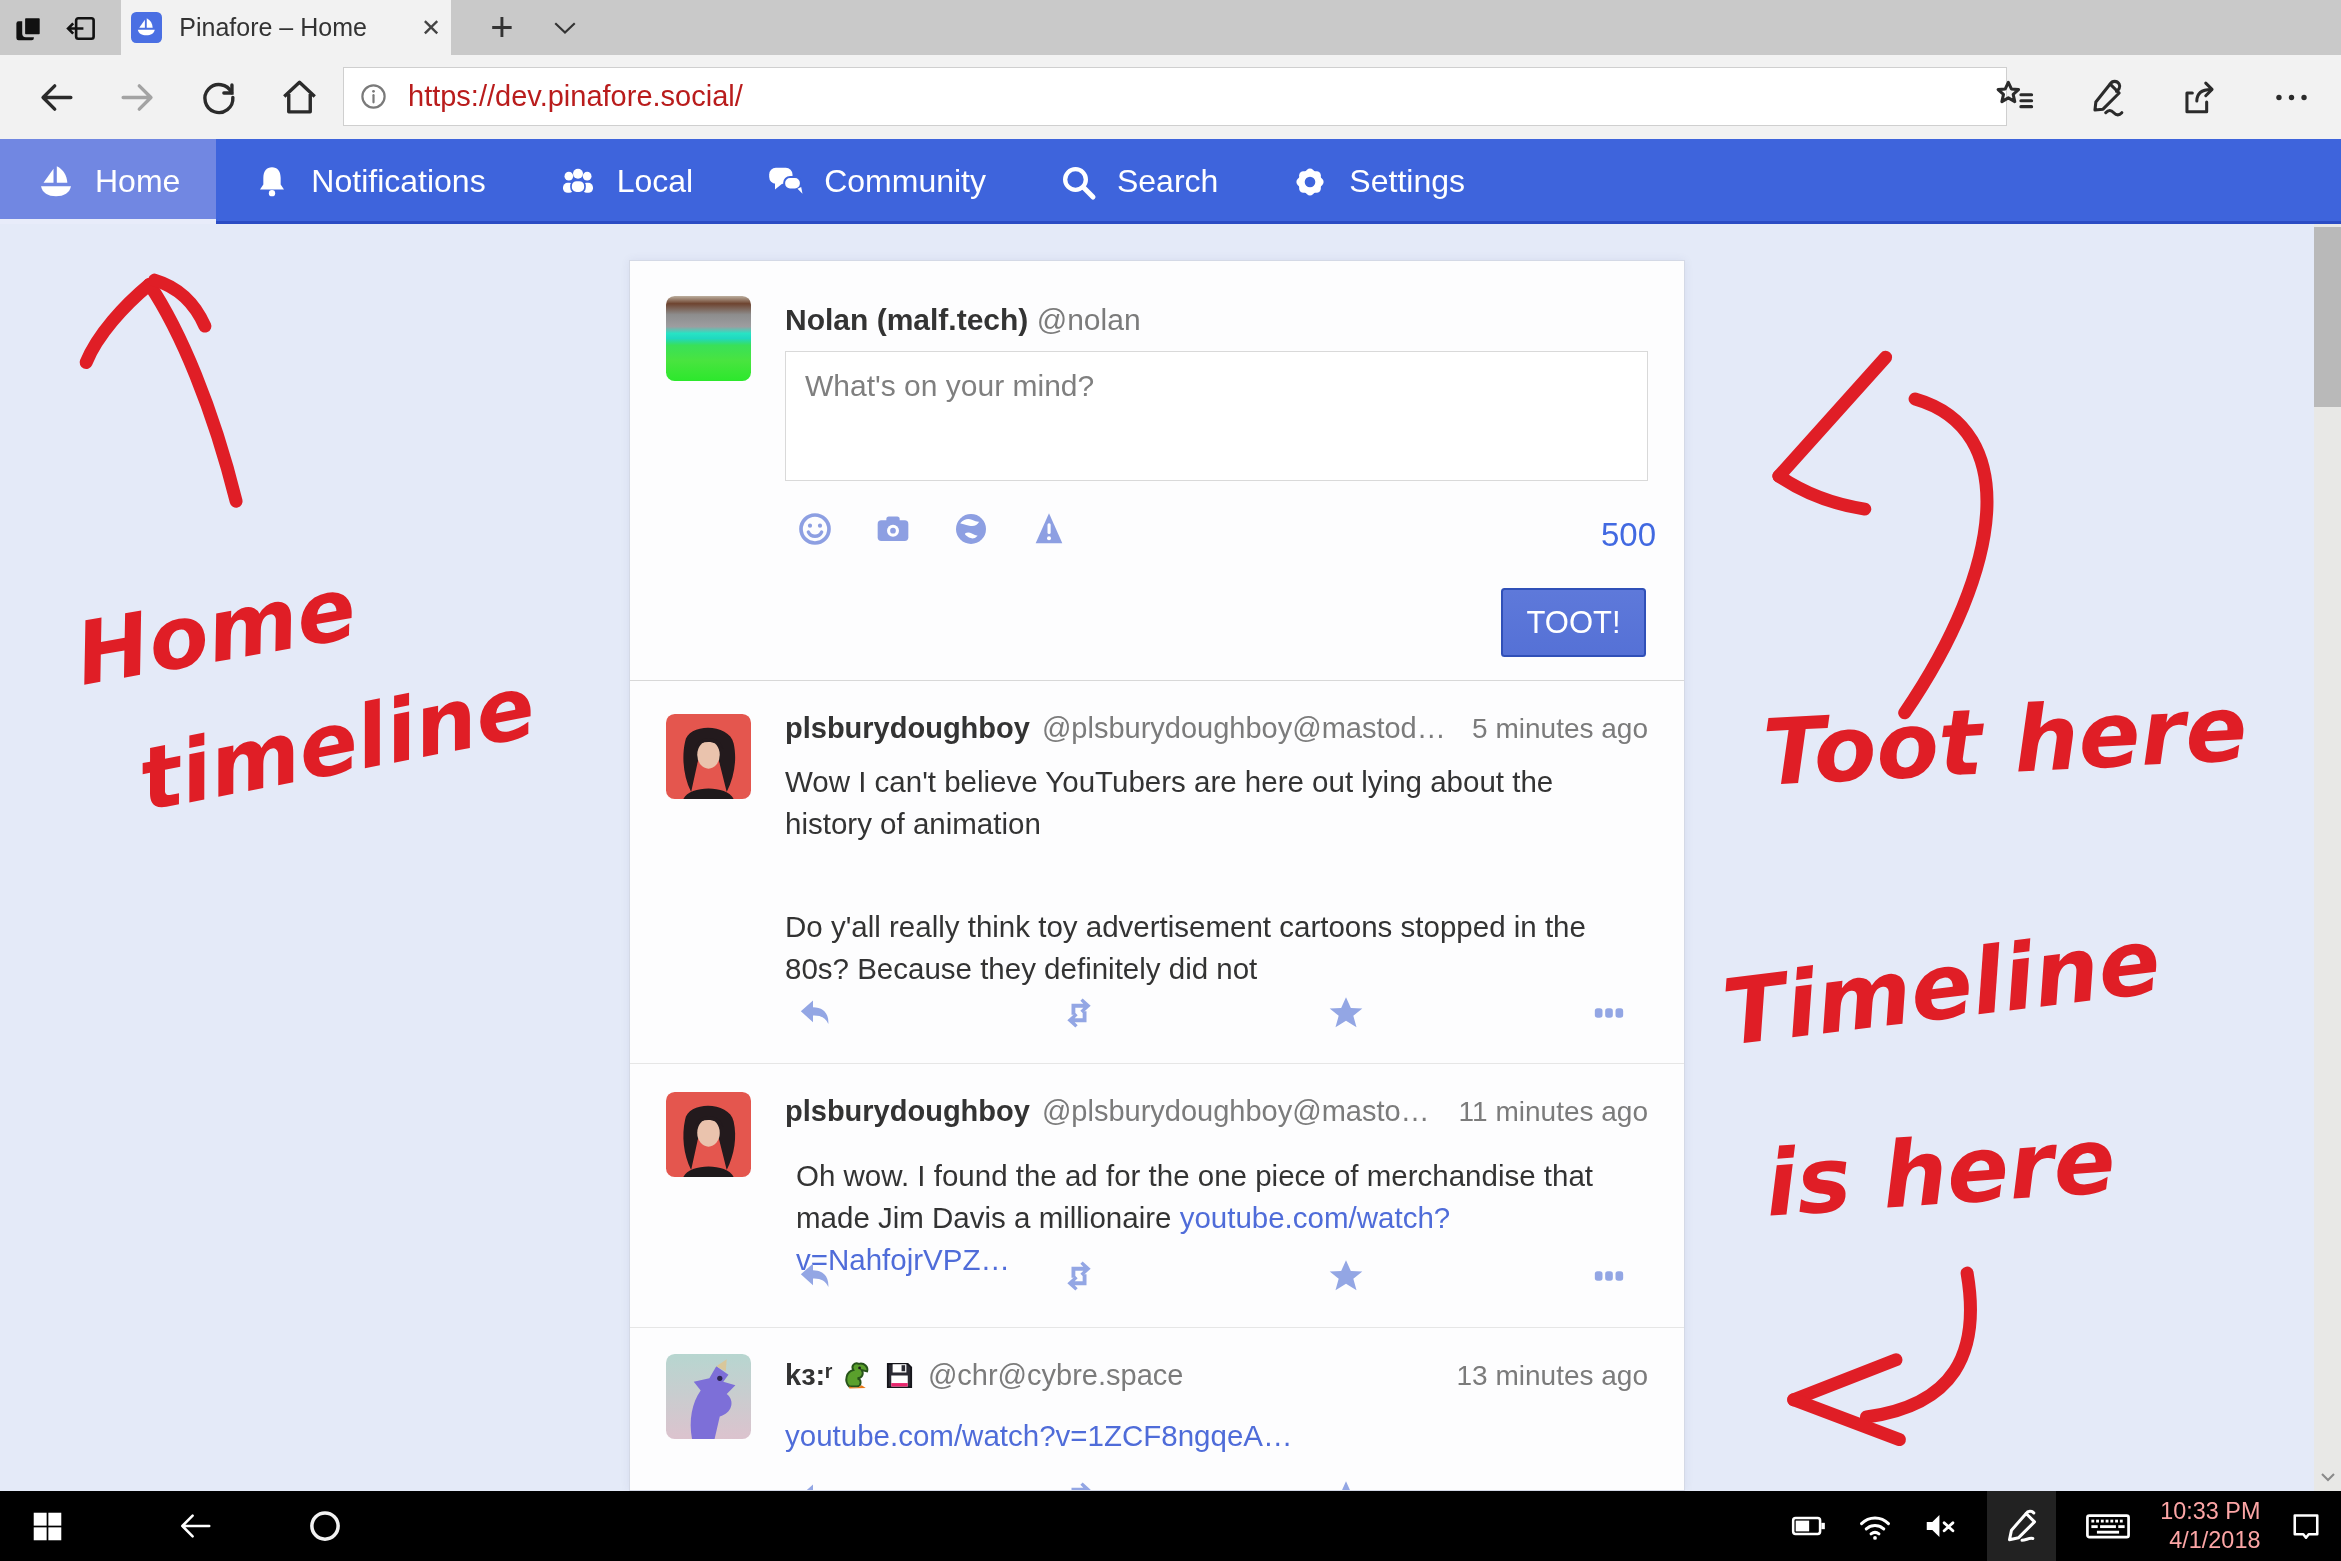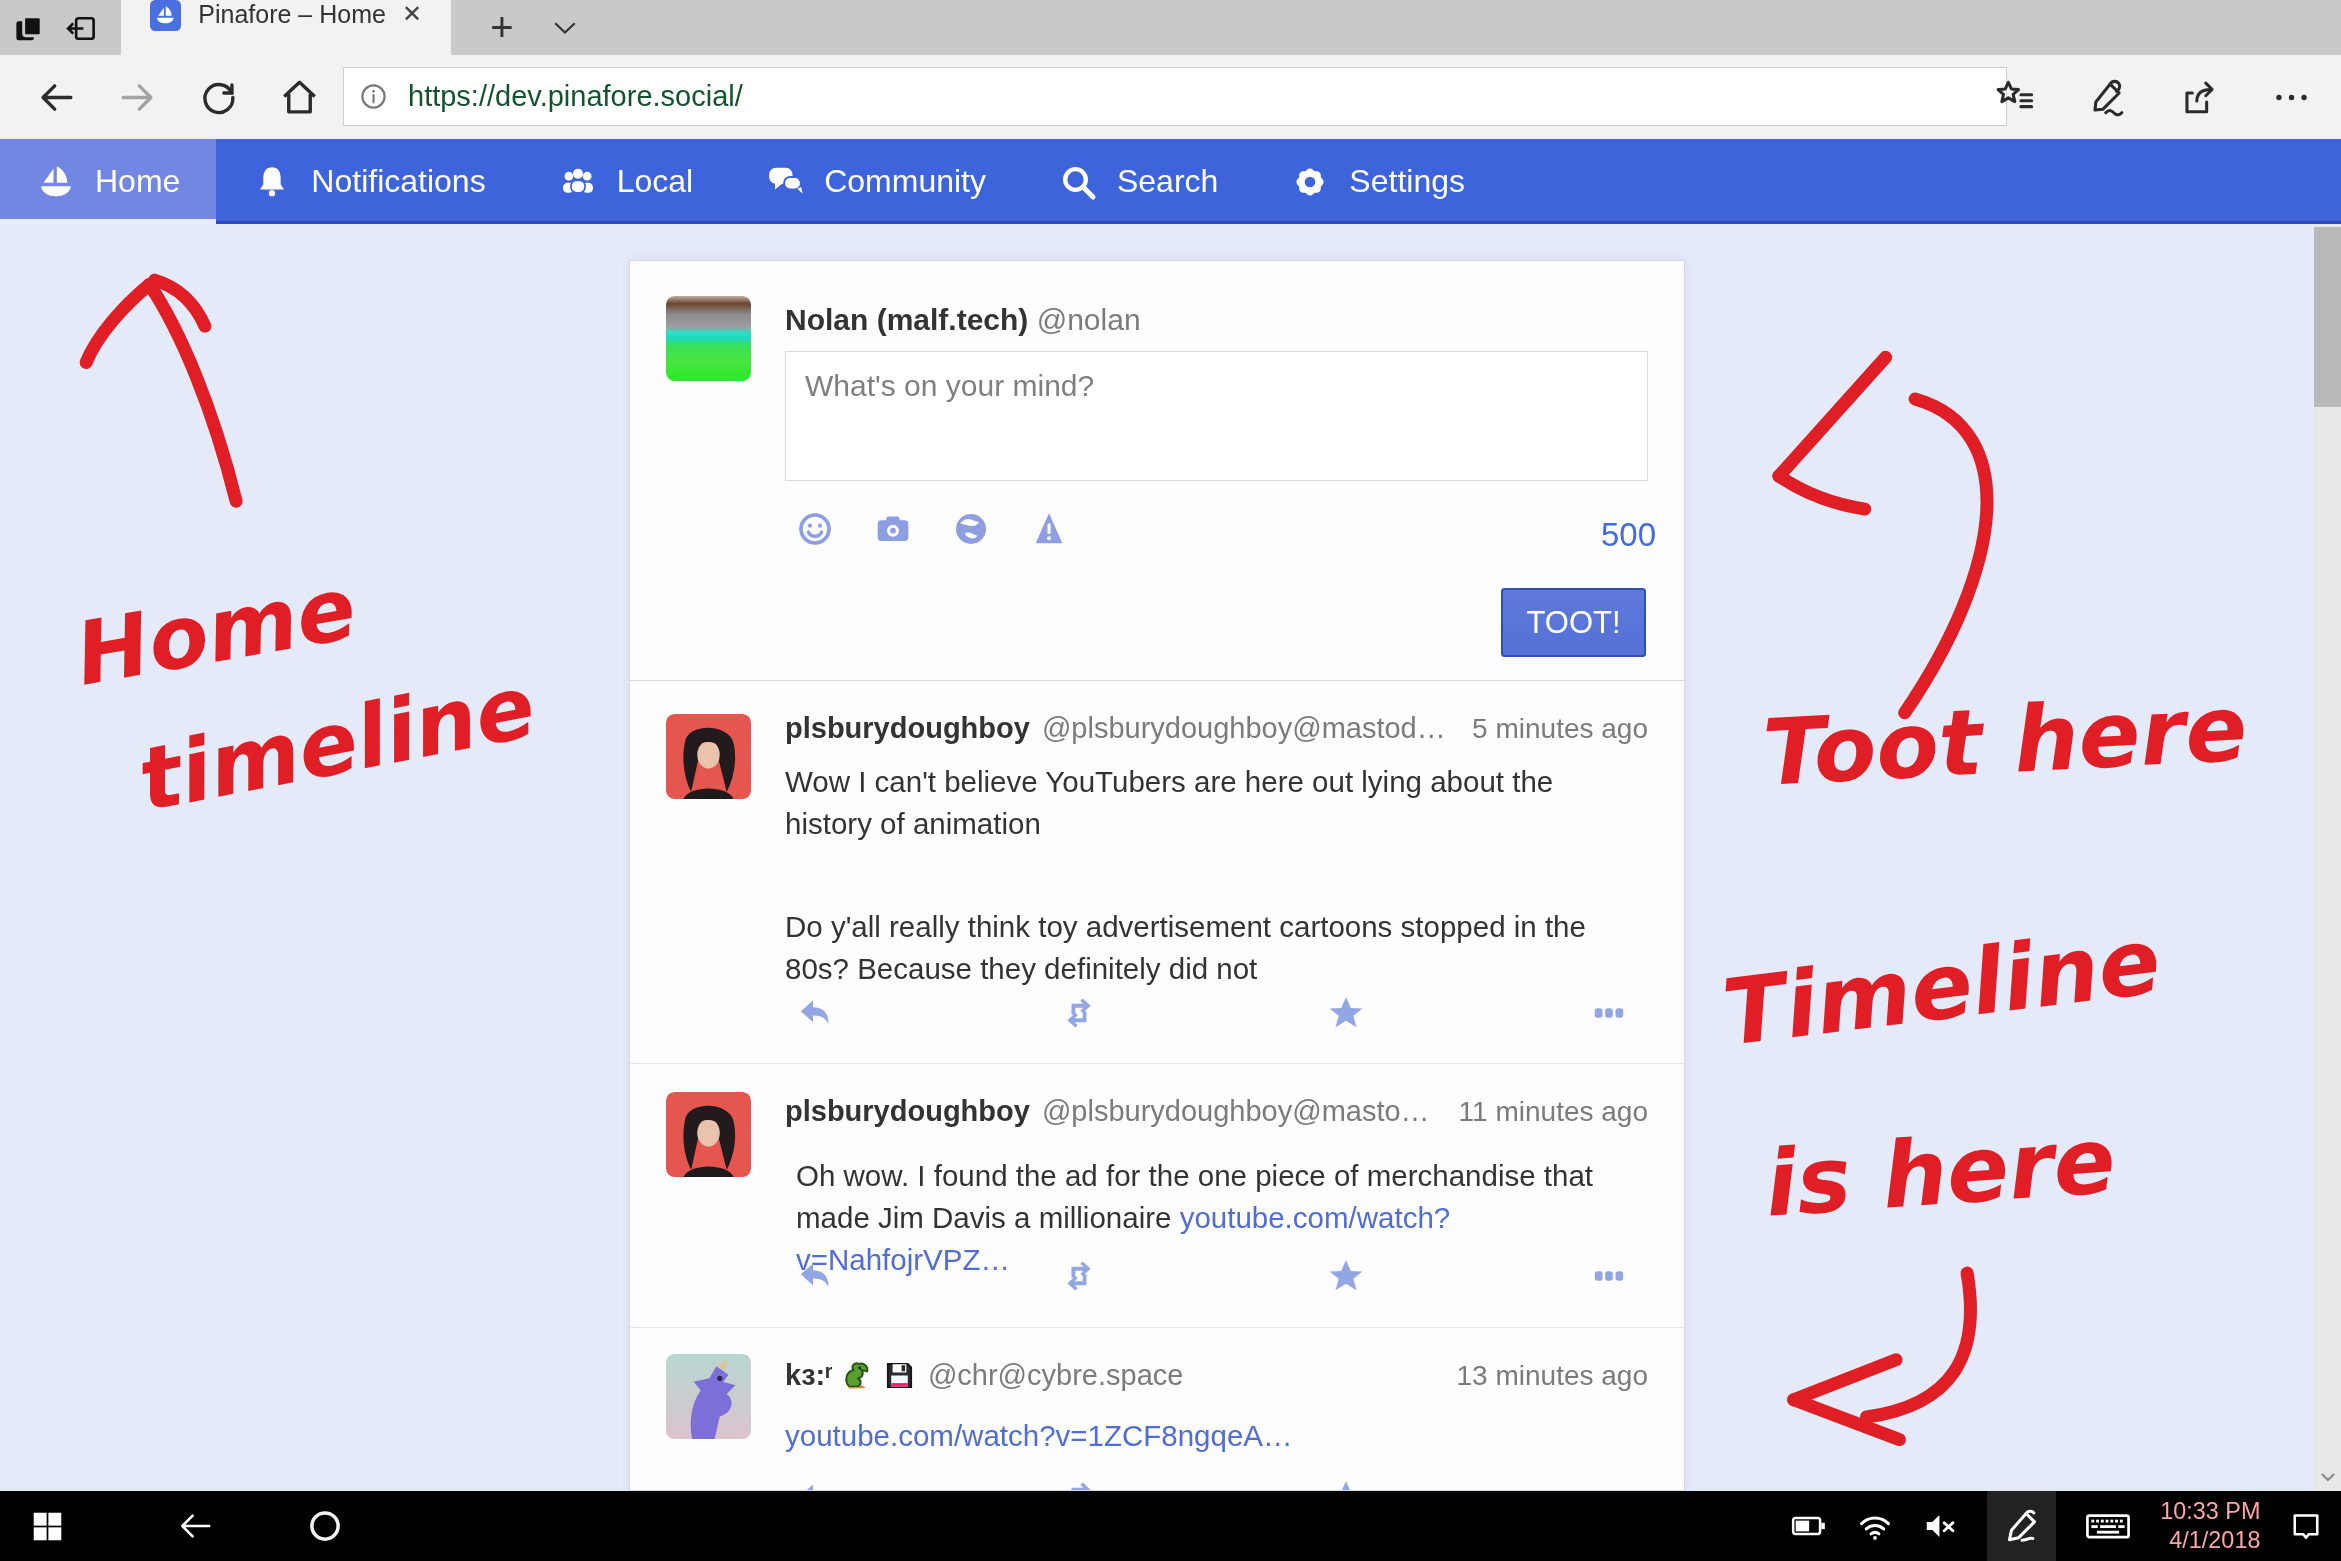--- a/index.html
+++ b/index.html
@@ -4,35 +4,35 @@
 <style>
   html,body{margin:0;padding:0;background:#222;}
   #screen{position:relative;width:2342px;height:1561px;overflow:hidden;
     font-family:"Liberation Sans","DejaVu Sans",sans-serif;background:#e4eaf8;}
   svg{display:block;}
 
   
   .tabbar{position:absolute;left:0;top:0;width:100%;height:55px;background:#c9c9c9;}
   .winbtn{position:absolute;top:7px;width:42px;height:42px;display:flex;align-items:center;justify-content:center;}
   .tab{position:absolute;left:121px;top:0;width:330px;height:55px;background:#f2f2f2;
-    display:flex;padding:0 29px;box-sizing:border-box;}
+    display:flex;align-items:center;padding:0 10px;box-sizing:border-box;}
   .favicon{width:31px;height:31px;background:#4a6fe3;border-radius:5.2px;display:flex;align-items:center;justify-content:center;flex:none;}
   .tab-title{font-size:25px;color:#333;margin-left:17.3px;white-space:nowrap;overflow:hidden;flex:1;}
   .tab-close{font-size:24px;color:#444;margin-left:10.4px;flex:none;}
   .newtab{position:absolute;left:475px;top:0;width:54px;height:55px;font-size:40px;font-weight:200;color:#333;
     display:flex;align-items:center;justify-content:center;}
   .tabdd{position:absolute;left:540px;top:0;width:49px;height:55px;display:flex;align-items:center;justify-content:center;}
 
   
   .toolbar{position:absolute;left:0;top:55px;width:100%;height:84px;background:#f2f2f2;}
   .tb-left{position:absolute;left:35px;top:0;height:84px;display:flex;align-items:center;gap:38px;}
   .tb-ic{width:43px;height:43px;}
   .urlbar{position:absolute;left:343px;top:12px;width:1664px;height:59px;background:#fff;
     border:1.7px solid #cfcfcf;box-sizing:border-box;display:flex;align-items:center;padding:0 14px;}
-  .url-text{font-size:29px;color:#14532d;margin-left:19px;white-space:nowrap;}
+  .url-text{font-size:29px;color:#b91c1c;margin-left:19px;white-space:nowrap;}
   .tb-right{position:absolute;right:29.5px;top:0;height:84px;display:flex;align-items:center;gap:49px;}
 
   
   .nav{position:absolute;left:0;top:139px;width:100%;height:85px;background:#3e64dc;display:flex;}
   .nav::after{content:"";position:absolute;left:0;bottom:0;width:100%;height:3.5px;background:#2b4cc4;}
   .nav-item{display:flex;align-items:center;gap:19px;padding:0 36px;color:#fff;font-size:32px;position:relative;}
   .nav-item.active{background:#7187e2;}
   .nav-item.active::after{content:"";position:absolute;left:0;bottom:0;width:100%;height:5.2px;background:#e8ecfa;z-index:2;}
   .nav-ic{width:40px;height:40px;flex:none;}
 

